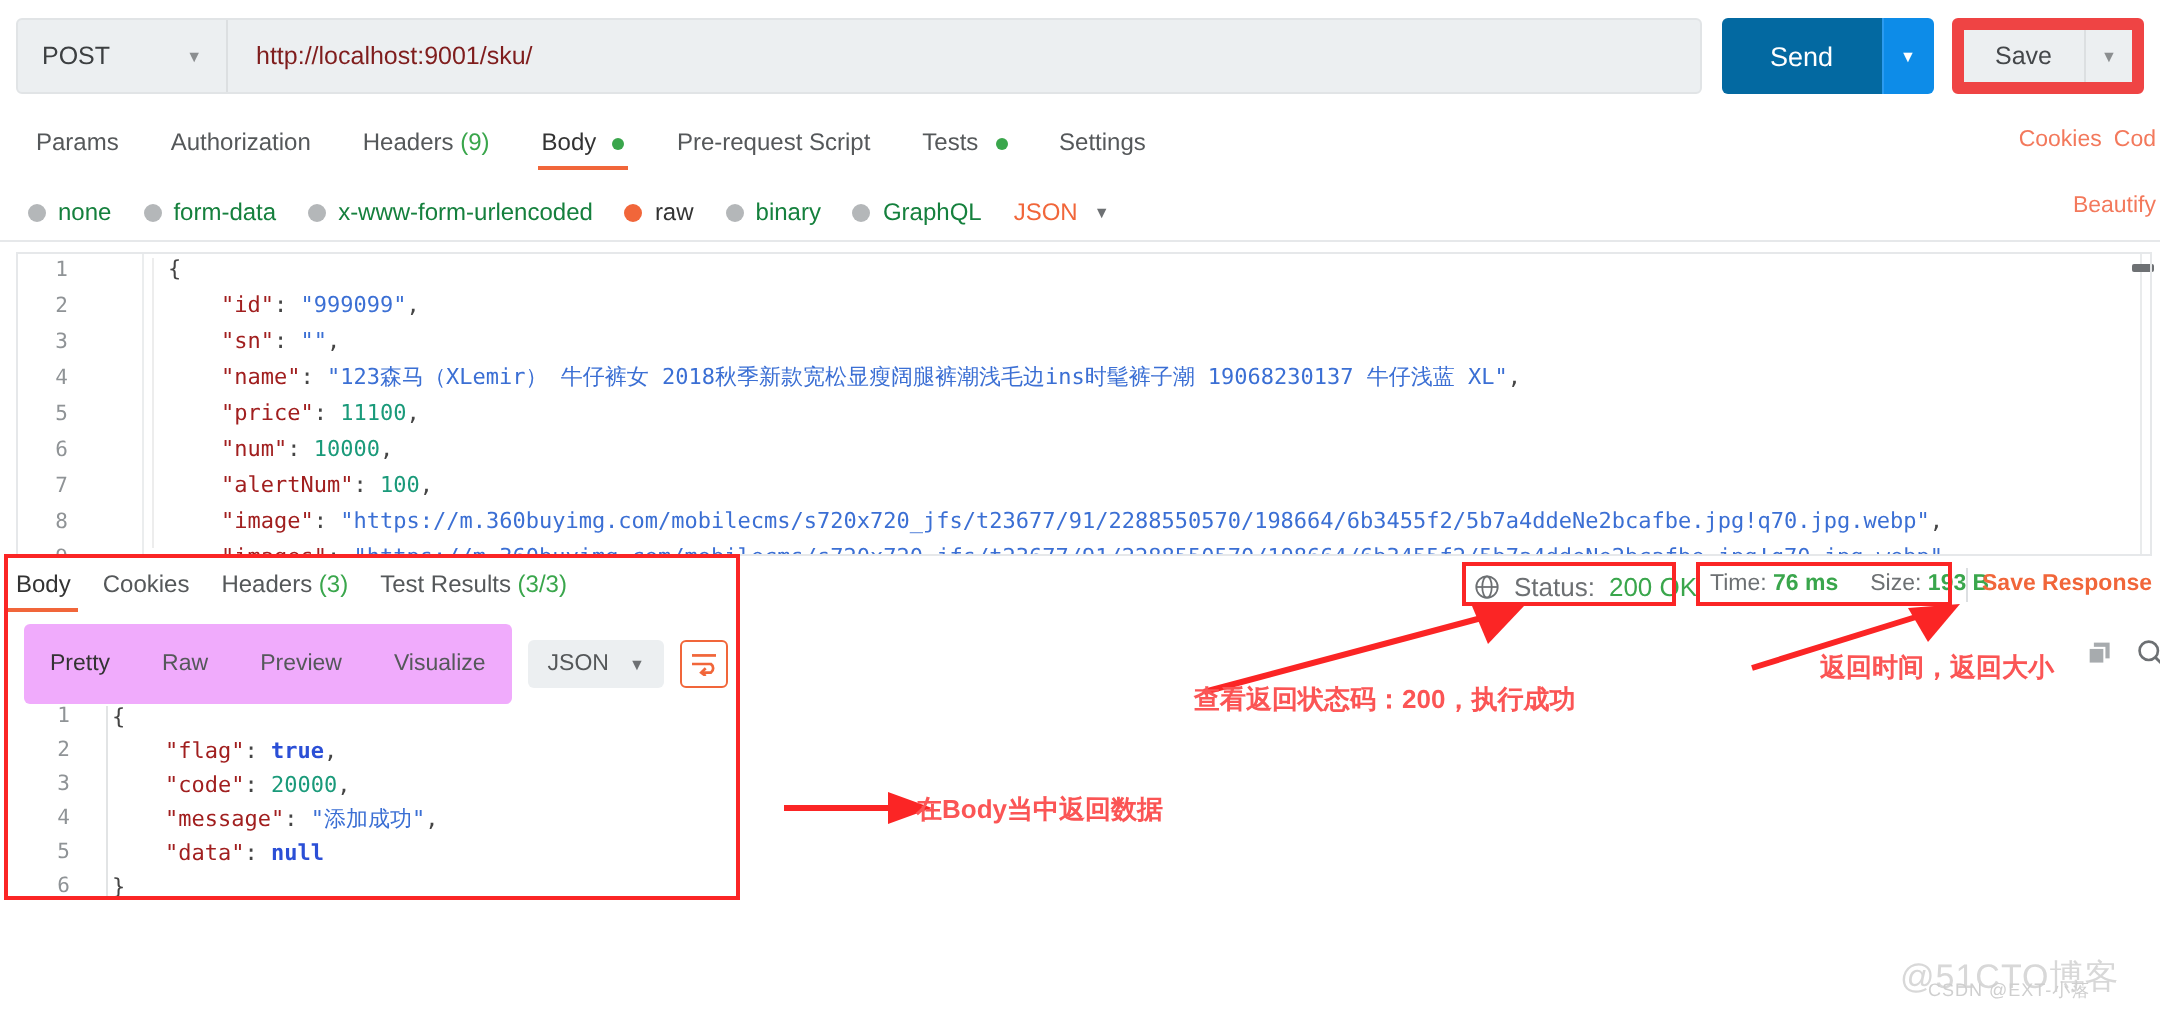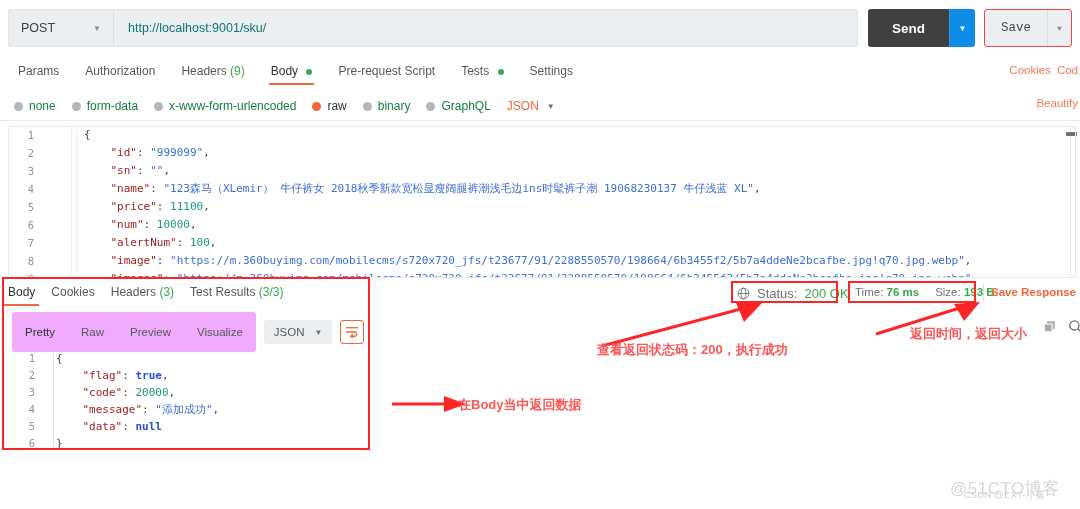--- a/index.html
+++ b/index.html
@@ -24,37 +24,37 @@
     background:#eceff1; border:1px solid #e1e4e6; border-radius:3px; overflow:hidden;
   }
   #method-select{
     width:105px; display:flex; align-items:center; justify-content:space-between;
     padding:0 12px; font-size:12.5px; color:#3c3f41; cursor:pointer;
     border-right:1px solid #dcdfe1;
   }
   #method-select .caret{ color:#8b8e90; font-size:8px; }
   #url-input{
     flex:1; display:flex; align-items:center; padding:0 14px;
-    font-size:12.5px; color:#0f766e; cursor:text;
+    font-size:12.5px; color:#7f1d1d; cursor:text;
   }
   #send-group{
     display:flex; height:38px; margin-right:9px; border-radius:3px; overflow:hidden;
   }
   #send-button{
-    background:#404040; color:#fff; font-weight:bold; font-size:13.5px;
+    background:#0369a1; color:#fff; font-weight:normal; font-size:13.5px;
     padding:0 24px; display:flex; align-items:center; cursor:pointer;
   }
   #send-caret{
     background:#0d8ce8; color:#fff; width:26px;
     display:flex; align-items:center; justify-content:center;
     border-left:1px solid #2b9bf0; font-size:8px; cursor:pointer;
   }
   #save-group{
-    display:flex; height:38px; background:#eceff1; border:1px solid #ef4444;
-    border-radius:3px; overflow:hidden;font-family:Liberation Mono, monospace;
+    display:flex; height:38px; background:#eceff1; border:6px solid #ef4444;
+    border-radius:3px; overflow:hidden;
   }
   #save-button{
     padding:0 16px; display:flex; align-items:center; font-size:12.5px; color:#44474a; cursor:pointer;
   }
   #save-caret{
     width:24px; display:flex; align-items:center; justify-content:center;
     border-left:1px solid #dcdfe1; color:#8b8e90; font-size:8px; cursor:pointer;
   }
 
   

